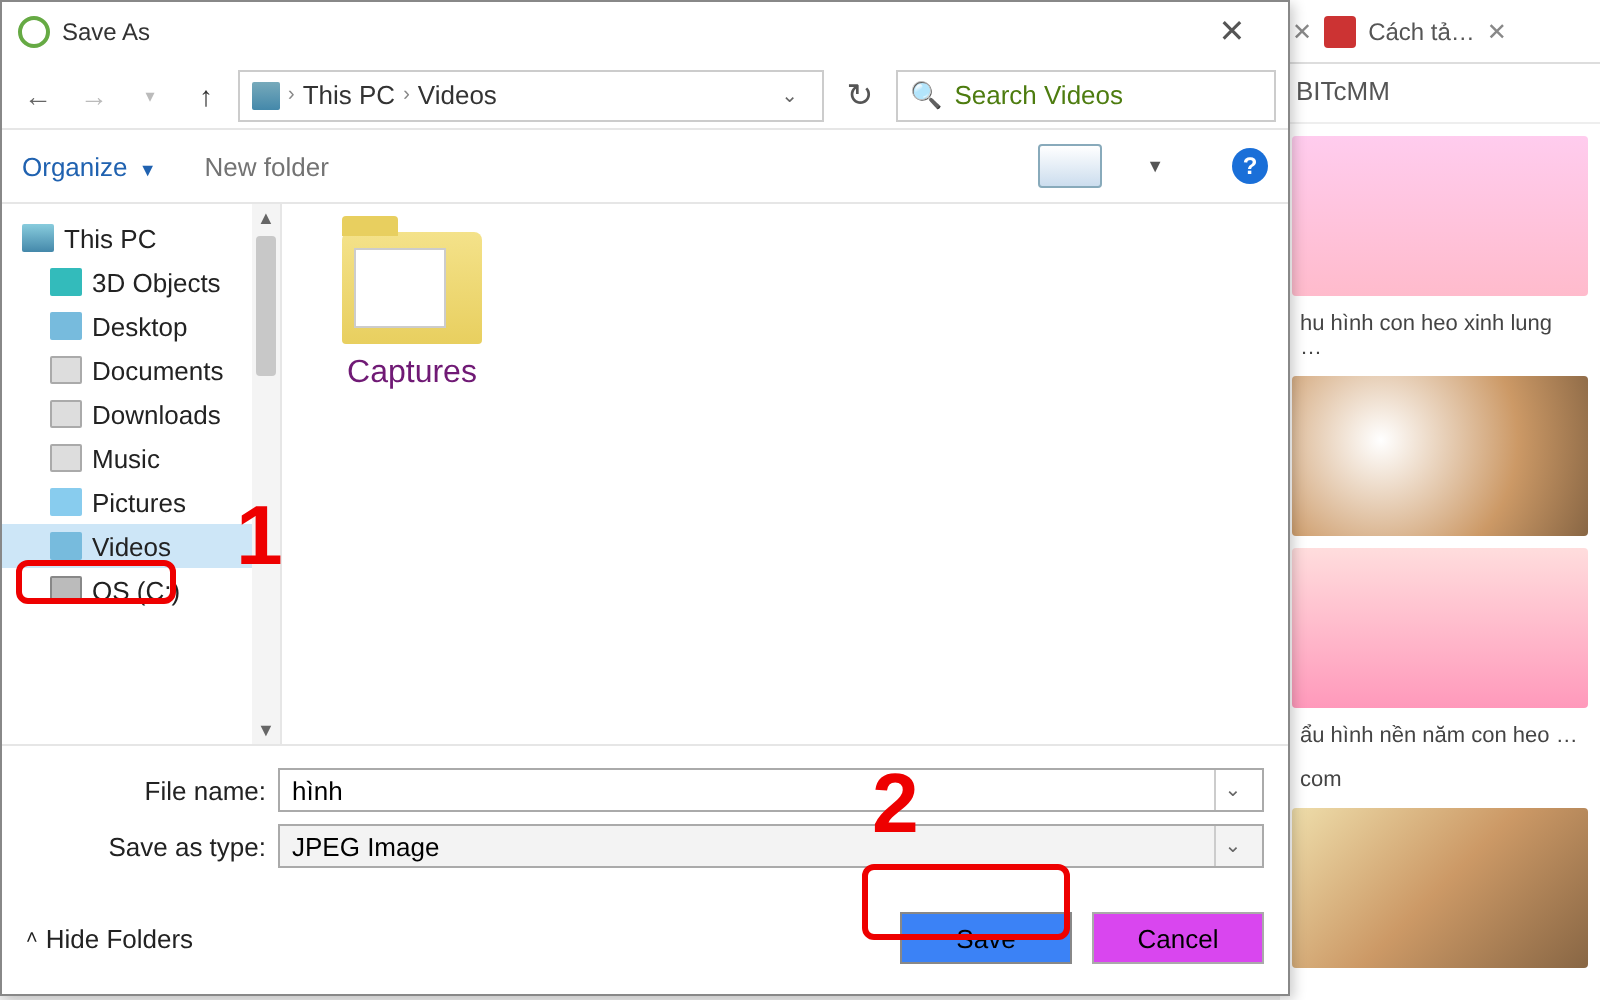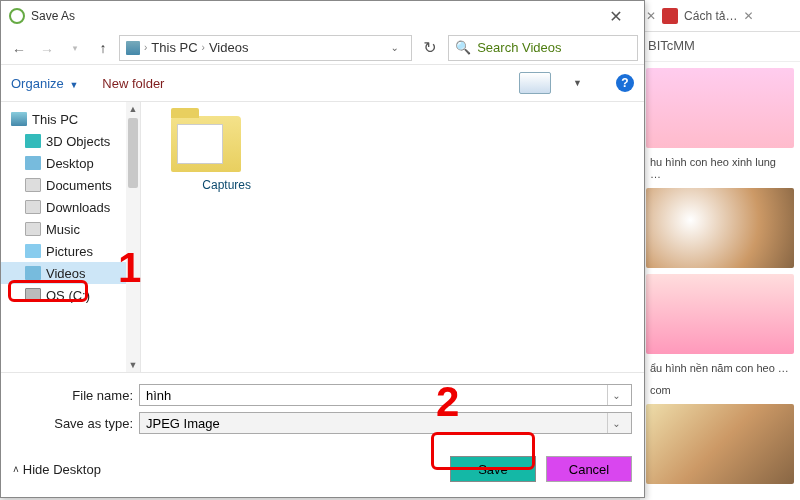--- a/index.html
+++ b/index.html
@@ -31,21 +31,21 @@
 .addrbox .pcicon { width: 14px; height: 14px; background: linear-gradient(#7ab, #48a); border-radius: 1px; }
 .addrbox .chev { color: #888; font-size: 10px; }
 .addrdrop { color: #666; padding: 0 6px; font-size: 10px; }
 .refresh { width: 28px; height: 26px; display: flex; align-items: center; justify-content: center; color: #555; }
 .searchbox { width: 190px; height: 26px; border: 1px solid #ccc; display: flex; align-items: center; padding: 0 6px; gap: 6px; color: #888; font-size: 13px; }
 .searchbox .sicon { color: #888; }
 
 .toolbar { height: 36px; display: flex; align-items: center; padding: 0 10px; gap: 24px; font-size: 13px; }
 .toolbar .organize { color: #2062b0; }
 .toolbar .organize .dd { font-size: 9px; color: #2062b0; margin-left: 2px; }
-.toolbar .newfolder { color: #7f1d1d; }
+.toolbar .newfolder { color: #737373; }
 .toolbar .spacer { flex: 1; }
 .toolbar .viewbtn { width: 32px; height: 22px; background: linear-gradient(#fff,#cde); border: 1px solid #8ab; border-radius: 2px; }
 .toolbar .viewdd { font-size: 9px; color: #555; margin-left: -2px; }
 .toolbar .help { width: 18px; height: 18px; border-radius: 50%; background: #1a6fd8; color: #fff; display: flex; align-items: center; justify-content: center; font-size: 12px; font-weight: bold; margin-left: 10px; }
 
 .body { flex: 1; display: flex; border-top: 1px solid #e6e6e6; border-bottom: 1px solid #e6e6e6; overflow: hidden; }
 .tree { width: 140px; border-right: 1px solid #e6e6e6; padding: 6px 0; font-size: 13px; overflow-y: auto; position: relative; }
 .tree-scroll { position: absolute; right: 0; top: 0; width: 14px; height: 100%; background: #f4f4f4; display: flex; flex-direction: column; align-items: center; }
 .tree-scroll .arr { height: 14px; font-size: 9px; color: #666; display:flex; align-items:center; }
 .tree-scroll .thumb { width: 10px; flex: 0 0 70px; background: #c8c8c8; border-radius: 2px; margin-top: 2px; }
@@ -61,35 +61,35 @@
 .ic-mus { background: #ddd; border: 1px solid #aaa; }
 .ic-pic { background: #8ce; }
 .ic-vid { background: #7bd; }
 .ic-drv { background: #bbb; border: 1px solid #888; }
 
 .content { flex: 1; padding: 14px 20px; position: relative; }
 .folder { width: 90px; text-align: center; }
 .folder .ficon { width: 70px; height: 56px; margin: 0 auto 6px; background: linear-gradient(#f4e28a,#e8cf5f); border-radius: 4px 4px 2px 2px; position: relative; }
 .folder .ficon::before { content: ""; position: absolute; left: 6px; top: 8px; width: 44px; height: 38px; background: #fff; border: 1px solid #ccc; }
 .folder .ficon::after { content: ""; position: absolute; left: 0; top: -8px; width: 28px; height: 10px; background: #e8cf5f; border-radius: 2px 2px 0 0; }
-.folder .flabel { font-size: 12px; color: #0c4a6e; text-align: right; }
+.folder .flabel { font-size: 16px; color: #701a75; }
 
 .form { padding: 8px 12px 4px 40px; }
 .frow { display: flex; align-items: center; height: 28px; gap: 6px; }
 .frow label { width: 92px; text-align: right; font-size: 13px; color: #222; }
 .finput { flex: 1; height: 22px; border: 1px solid #aaa; padding: 0 6px; font-size: 13px; display: flex; align-items: center; background: #fff; }
 .finput.combo { background: #f3f3f3; }
 .fdd { width: 18px; text-align: center; color: #666; font-size: 10px; border-left: 1px solid #ccc; height: 100%; display:flex; align-items:center; justify-content:center; }
 
 .footer { height: 56px; display: flex; align-items: center; padding: 0 12px; gap: 10px; }
 .footer .hidef { font-size: 13px; color: #222; display: flex; align-items: center; gap: 4px; }
 .footer .hidef .ar { font-size: 10px; }
 .footer .sp { flex: 1; }
 .fbtn { width: 86px; height: 26px; border: 1px solid #aaa; background: #d946ef; font-size: 13px; display:flex; align-items:center; justify-content:center; }
-.fbtn.save { background: #14b8a6; border-color: #888; }
+.fbtn.save { background: #3b82f6; border-color: #888; }
 
 
 .anno { position: absolute; pointer-events: none; }
 .anno-box { border: 3px solid #e00; border-radius: 6px; }
 .anno-num { color: #e00; font-size: 42px; font-weight: bold; font-family: Arial; }
 </style>
 </head>
 <body>
 
 <div class="bg">
@@ -217,21 +217,21 @@
       <div class="finput combo">
         <span style="flex:1">JPEG Image</span>
         <span class="fdd">⌄</span>
       </div>
     </div>
   </div>
 
   <div class="footer">
     <span class="hidef">
       <span class="ar">˄</span>
-      <span>Hide Desktop</span>
+      <span>Hide Folders</span>
     </span>
     <span class="sp"></span>
     <div class="fbtn save">
         <span>Save</span>
       </div>
     <div class="fbtn">
         <span>Cancel</span>
       </div>
   </div>
 </div>

